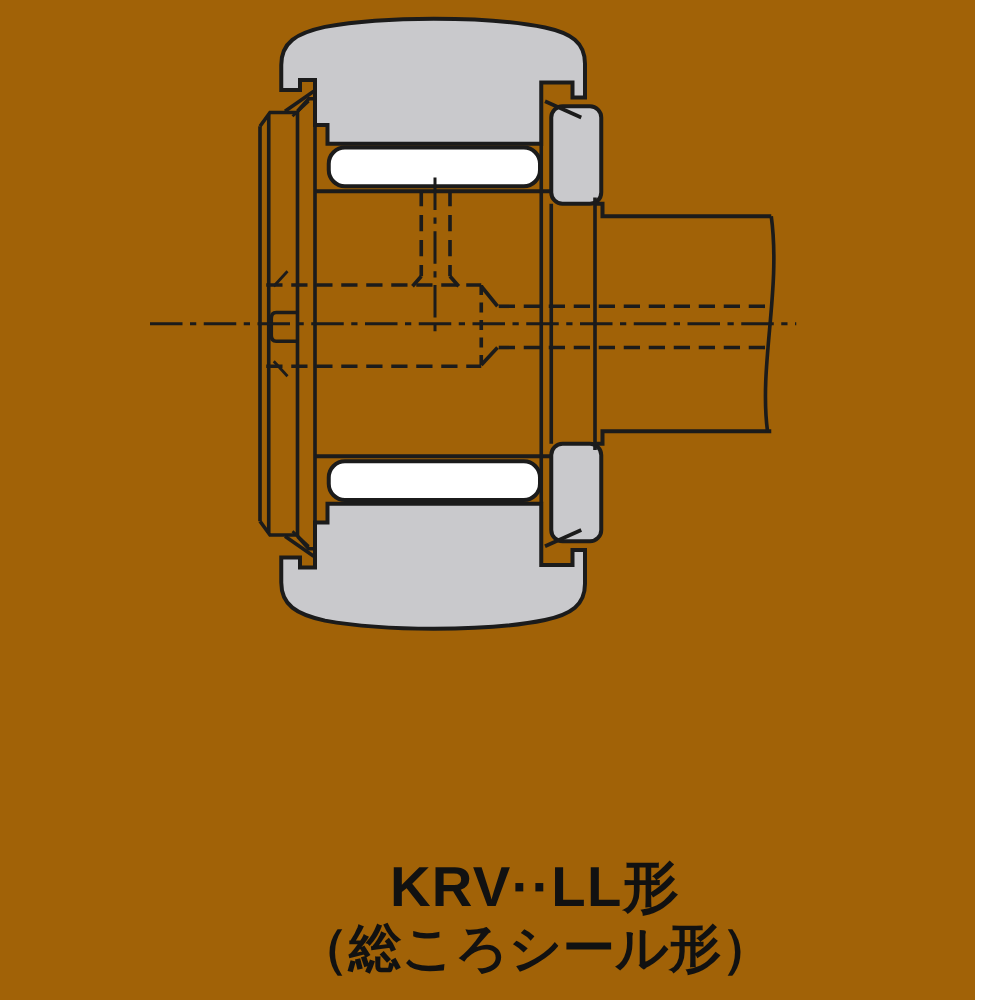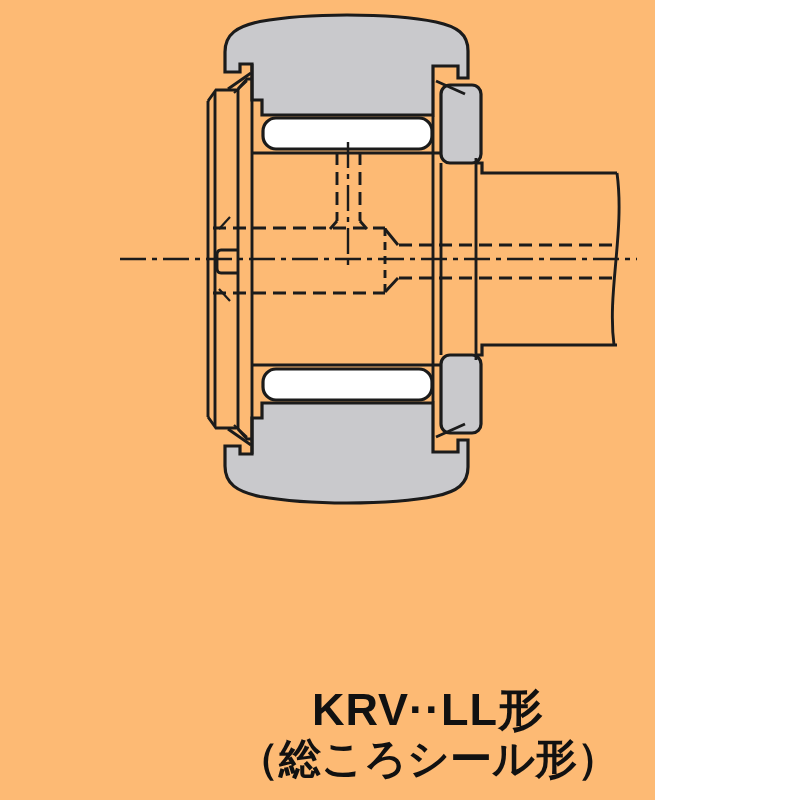--- a/index.html
+++ b/index.html
@@ -1,19 +1,19 @@
 <!DOCTYPE html>
 <html><head>
 <meta charset="utf-8">
 <style>
   html,body{margin:0;padding:0;background:#ffffff;}
   .stage{
     position:relative;
-    width:655px;height:800px;
-    background:#fdba74;
+    width:780px;height:800px;
+    background:#a16207;
     overflow:hidden;
     font-family:"Liberation Sans", sans-serif;
   }
   svg{position:absolute;left:0;top:0;}
   
   .ln   {stroke:#1b1b1b;stroke-width:3.2;fill:none;stroke-linejoin:miter;stroke-linecap:butt;}
   .lnf  {stroke:#1b1b1b;stroke-width:3.2;stroke-linejoin:miter;}         
   .ln2  {stroke:#1b1b1b;stroke-width:2.9;fill:none;stroke-linecap:butt;}
   .thin {stroke:#1b1b1b;stroke-width:2.2;fill:none;stroke-linecap:butt;}
   .hid  {stroke:#1b1b1b;stroke-width:2.9;fill:none;stroke-dasharray:13 7;stroke-linecap:butt;}

